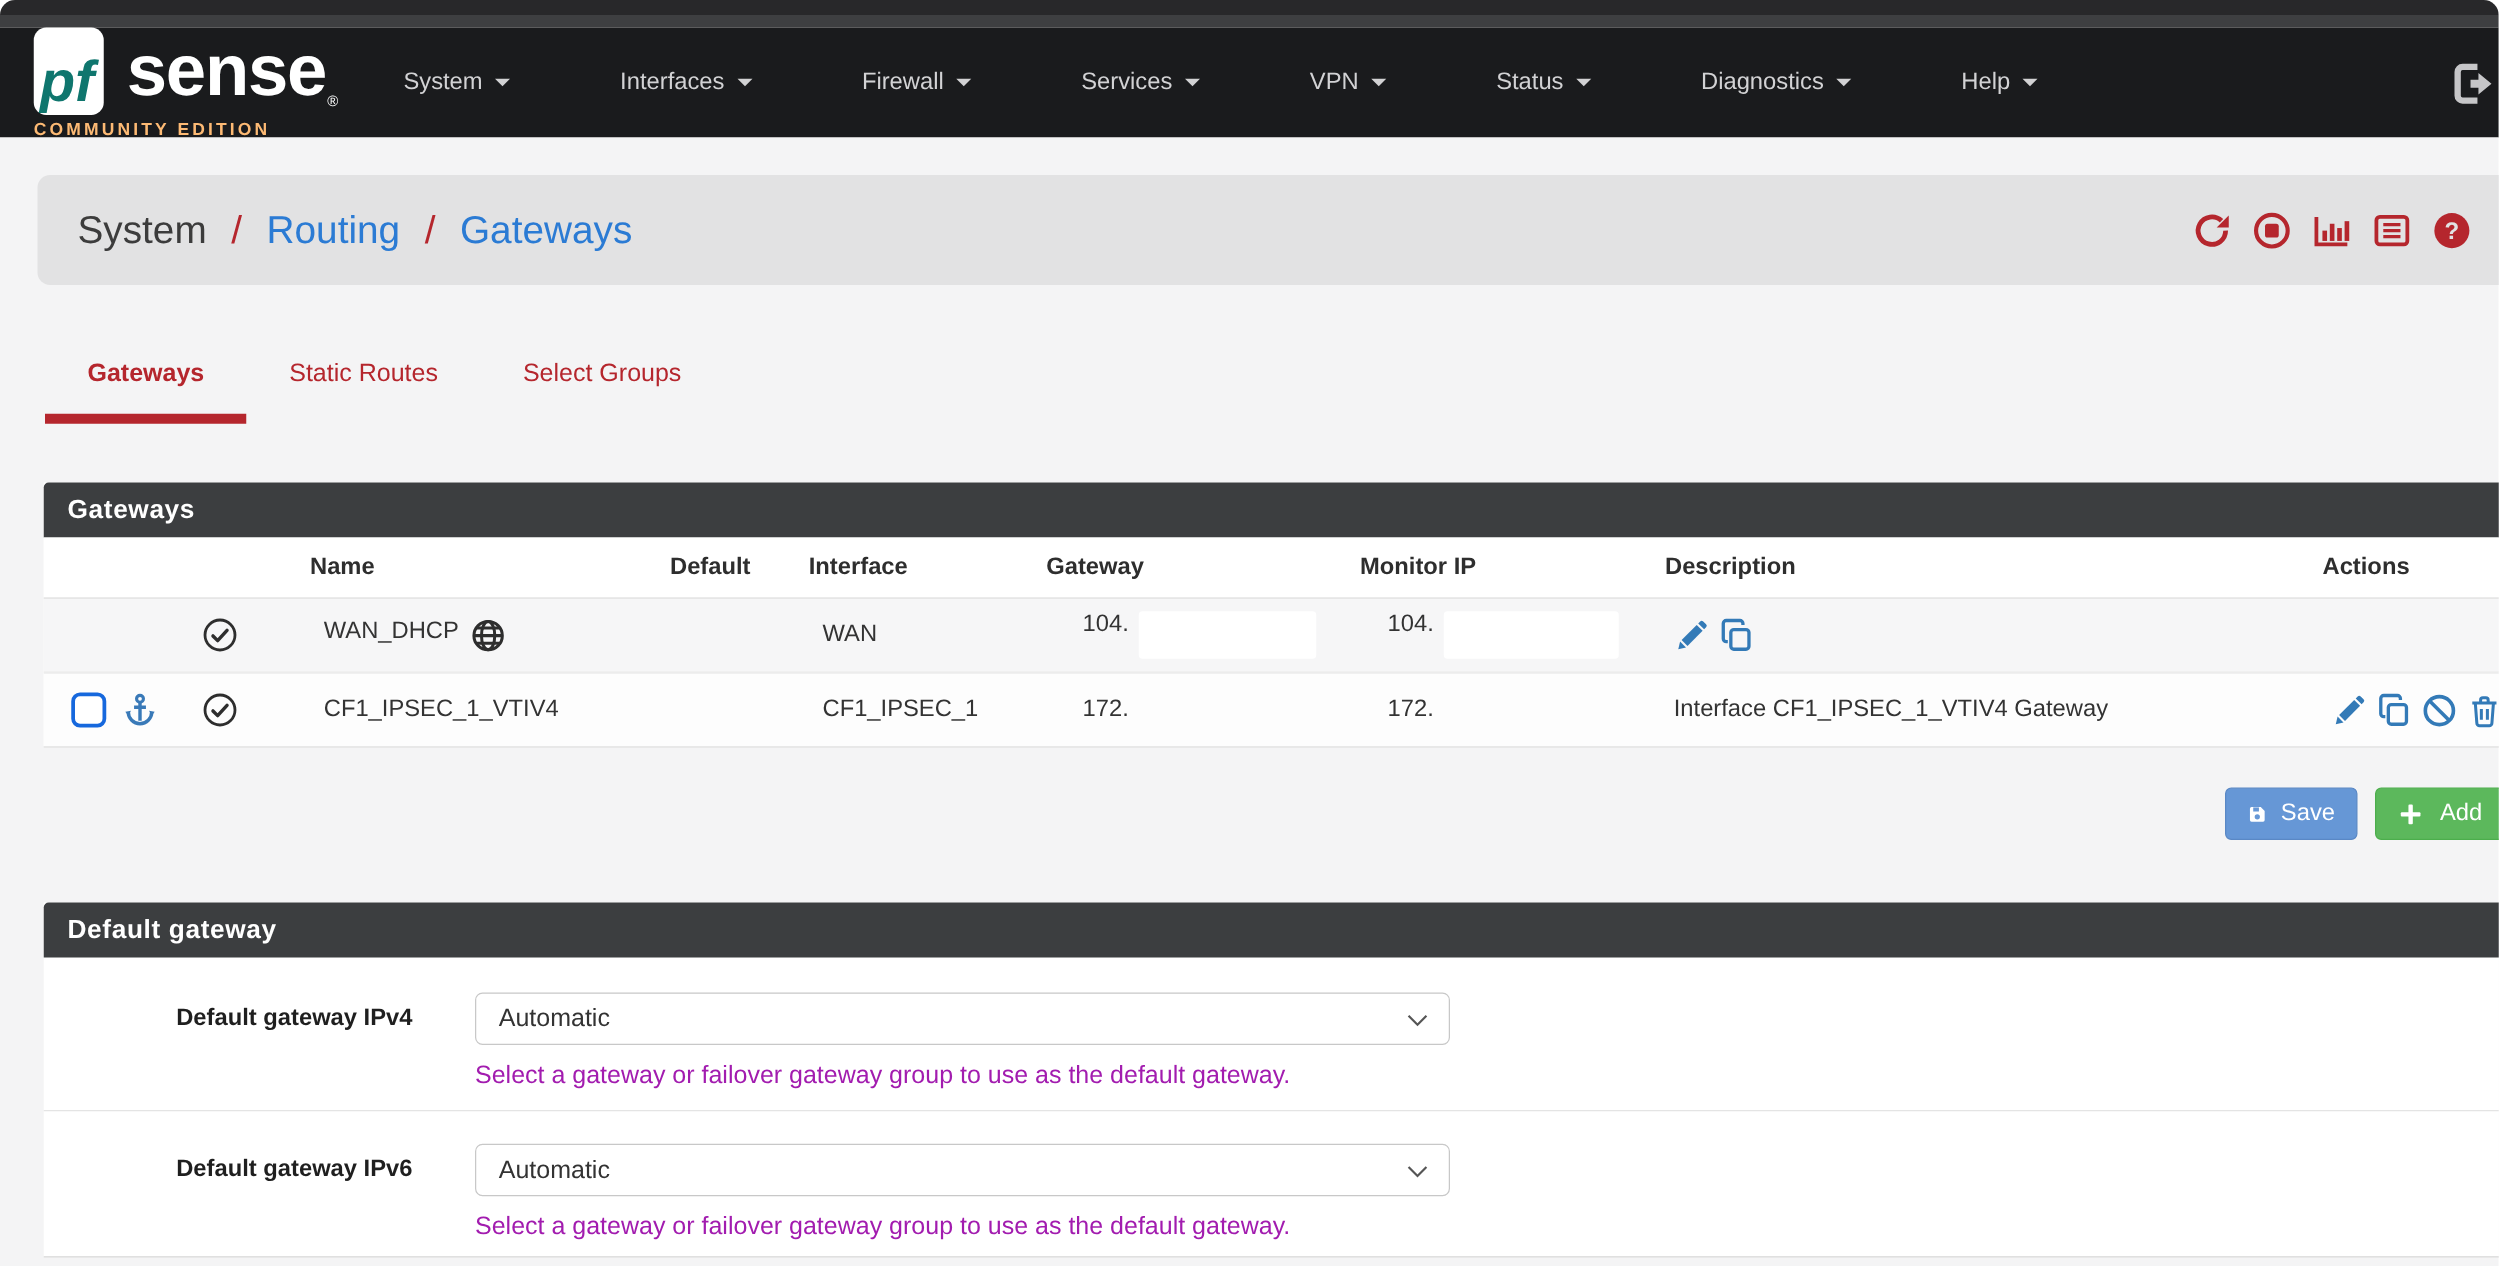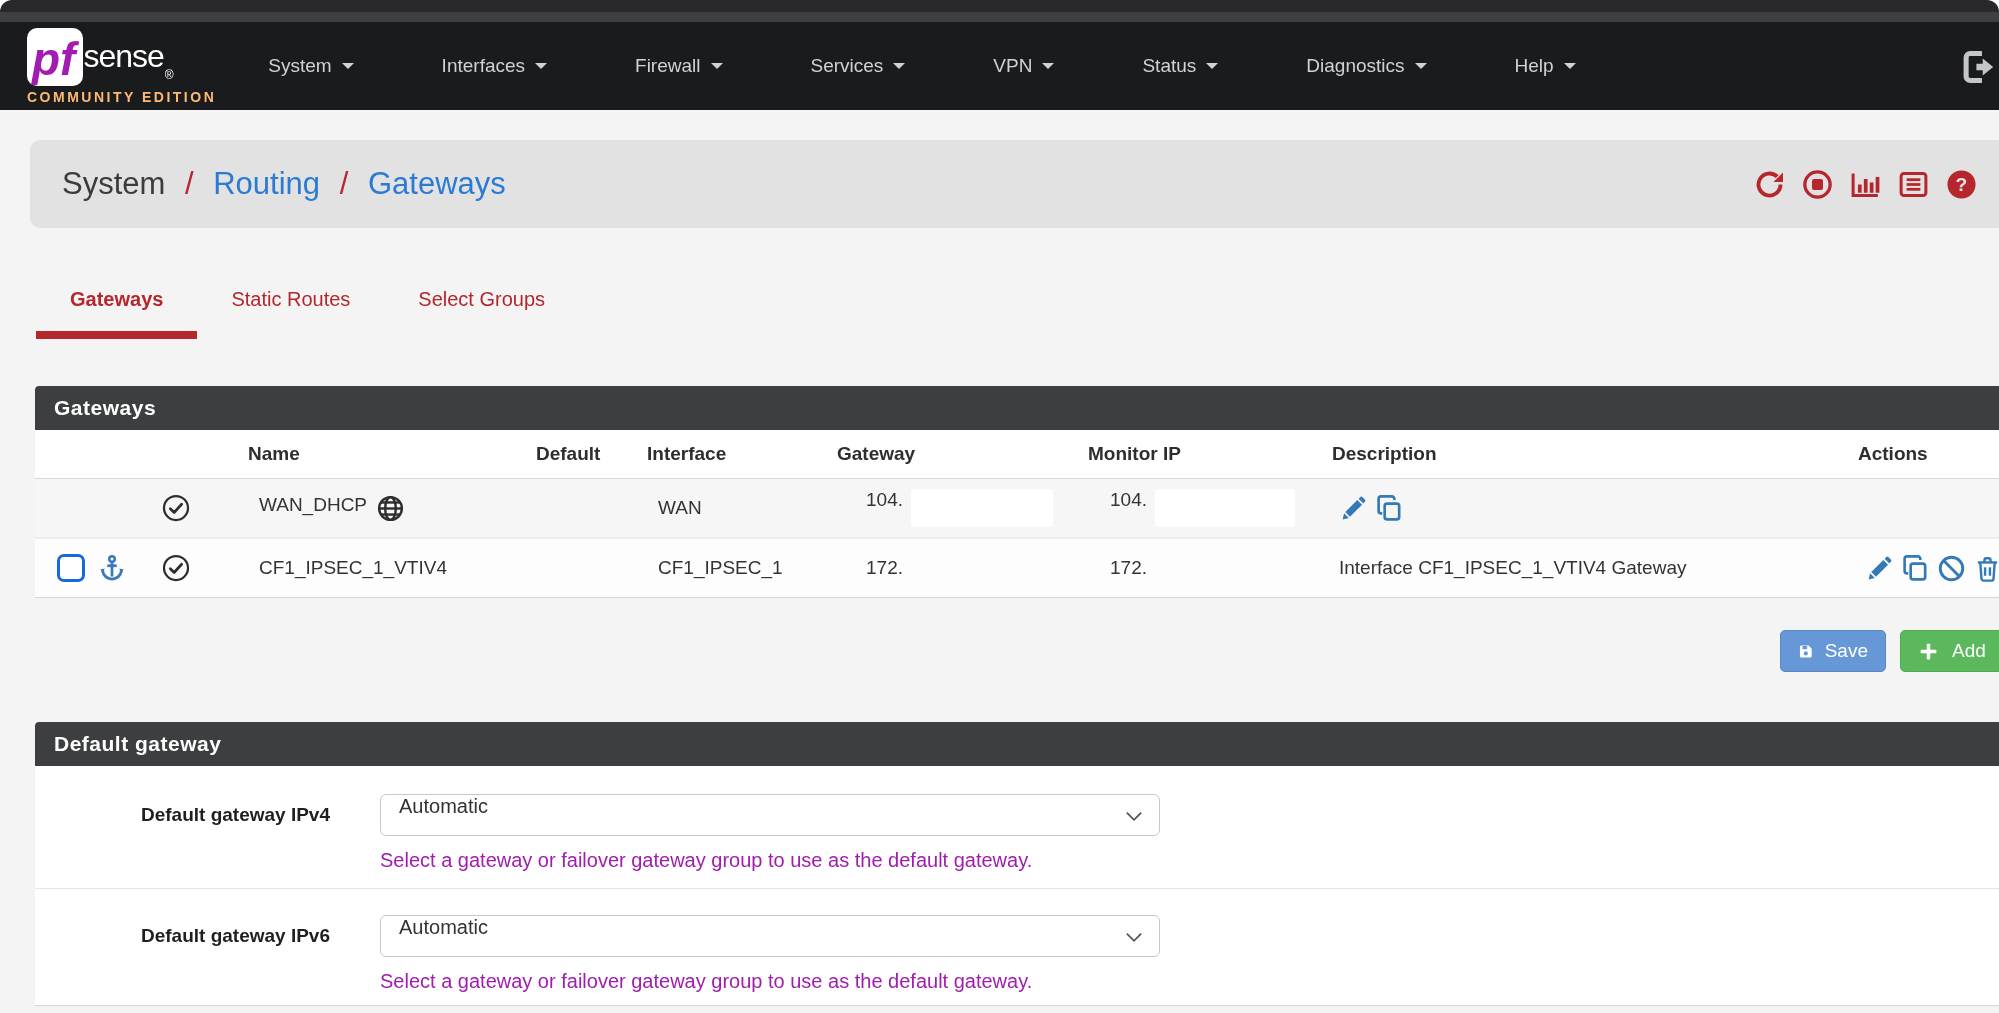--- a/index.html
+++ b/index.html
@@ -6,22 +6,22 @@
   body{width:1999px;height:1013px;overflow:hidden;font-family:"Liberation Sans",sans-serif;-webkit-font-smoothing:antialiased}
 
   
   .win-strip1{height:12px;background:#28282a;border-radius:12px 12px 0 0}
   .win-strip2{height:10px;background:#3e3f41}
 
   
   .navbar{height:88px;background:#1a1b1d;display:flex;align-items:center;position:relative}
   .logo{margin-left:27px;display:flex;flex-direction:column}
   .logo-row{display:flex;align-items:center}
-  .pf-badge{background:#fff;color:#a21caf;font-style:italic;font-weight:bold;font-size:46px;line-height:54px;border-radius:10px;padding:4px 8px 0 5px}
-  .sense{color:#fff;font-weight:normal;font-size:32px;letter-spacing:-1px;margin-left:0}
+  .pf-badge{background:#fff;color:#0f766e;font-style:italic;font-weight:bold;font-size:46px;line-height:54px;border-radius:10px;padding:16px 8px 0 5px}
+  .sense{color:#fff;font-weight:bold;font-size:58px;letter-spacing:-1px;margin-left:18px}
   .reg{color:#fff;font-size:12px;align-self:flex-end;margin:0 0 4px 1px}
   .edition{color:#fdba74;font-weight:bold;font-size:14px;letter-spacing:2.5px;margin-top:3px}
   .nav-items{display:flex;margin-left:8px}
   .nav-item{color:#d2d2d4;font-size:19px;padding:0 44px;display:flex;align-items:center;cursor:pointer;white-space:nowrap}
   .nav-caret{width:0;height:0;border-left:6px solid transparent;border-right:6px solid transparent;border-top:6px solid #d2d2d4;margin-left:10px}
   .signout{position:absolute;right:2px;top:26px;width:38px;height:36px;cursor:pointer}
 
   
   .page{position:relative;background:#f4f4f5;height:903px}
 
@@ -76,21 +76,21 @@
   .btn{position:absolute;top:520px;height:42px;border-radius:5px;color:#fff;font-size:19px;display:flex;align-items:center;padding:0 17px;box-sizing:border-box;cursor:pointer}
   .btn svg{display:block}
   .btn-save{left:1780px;width:106px;background:#6697d6;border:1px solid #5a88c5;gap:11px}
   .btn-add{left:1900px;width:170px;background:#5cb85c;border:1px solid #4cae4c;gap:13px}
 
   
   .form-row{display:flex;padding:28px 0 16px}
   .form-row+.form-row{border-top:1px solid #e4e4e4;padding:26px 0 12px}
   .form-label{width:295px;text-align:right;font-weight:bold;font-size:19px;color:#1f1f1f;padding-top:10px;white-space:nowrap}
   .form-control{margin-left:50px}
-  .select{width:780px;height:42px;border:1px solid #c8c8c8;border-radius:6px;background:#fff;display:flex;align-items:flex-start;padding:0 18px;font-size:20px;color:#333;position:relative;box-sizing:border-box;cursor:pointer}
+  .select{width:780px;height:42px;border:1px solid #c8c8c8;border-radius:6px;background:#fff;display:flex;align-items:center;padding:0 18px;font-size:20px;color:#333;position:relative;box-sizing:border-box;cursor:pointer}
   .select .chev{position:absolute;right:16px;top:16px;width:18px;height:11px}
   .help-text{margin-top:13px;font-size:20px;color:#a21caf}
 </style>
 </head>
 <body>
 
 <div class="win-strip1"></div>
 <div class="win-strip2"></div>
 
 <div class="navbar">

